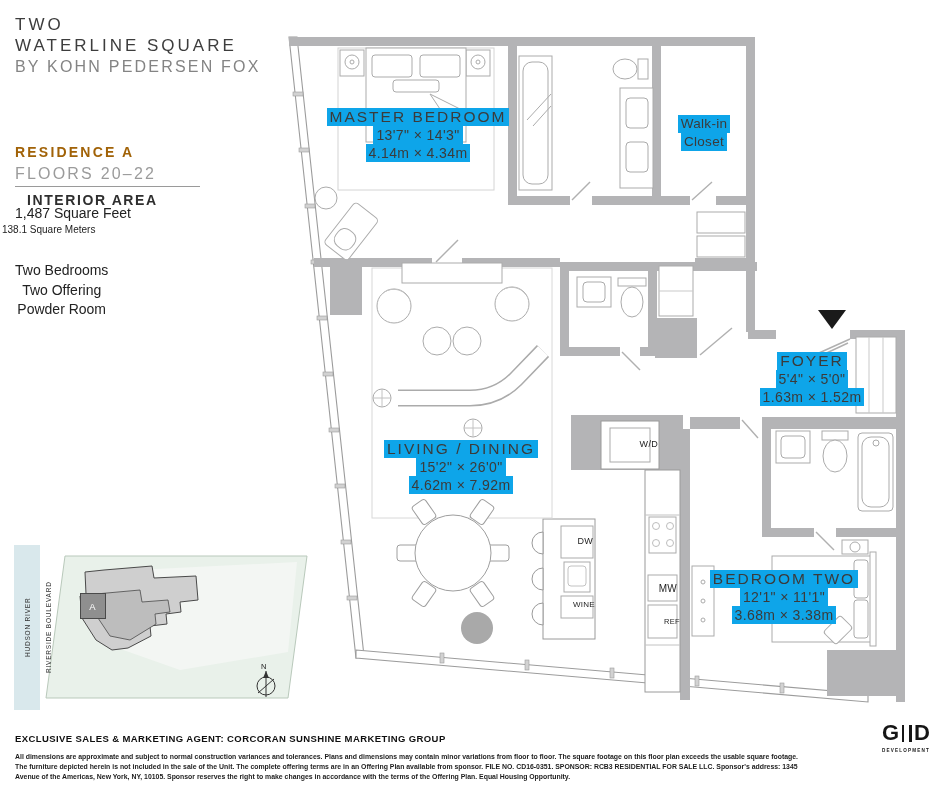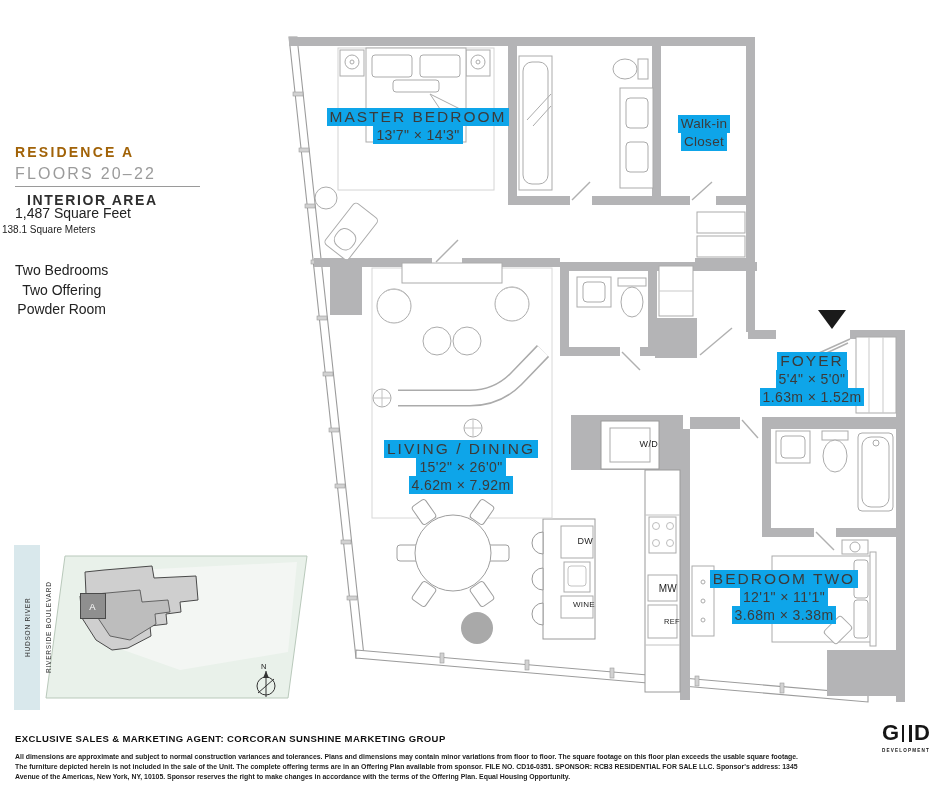--- a/index.html
+++ b/index.html
@@ -280,35 +280,41 @@
       <polygon points="96,594 140,590 142,602 168,600 170,612 155,614 156,624 130,640 110,636 98,618" fill="#bdbdbd" stroke="#4a4a4a" stroke-width="0.8"></polygon>
       <g stroke="#333" fill="none" stroke-width="1">
         <circle cx="266" cy="686" r="9"></circle>
         <line x1="266" y1="671" x2="266" y2="697"></line>
         <line x1="258" y1="693" x2="274" y2="679"></line>
         <polygon points="266,671 263,678 269,678" fill="#333" stroke="none"></polygon>
       </g>
     </g>
   </svg>
 
+  <div class="abs brand">
+    <div class="l1">TWO</div>
+    <div class="l2">WATERLINE SQUARE</div>
+    <div class="l3">BY KOHN PEDERSEN FOX</div>
+  </div>
   <div class="abs res-title">RESIDENCE A</div>
   <div class="abs res-floors">FLOORS 20–22</div>
   <div class="abs rule"></div>
   <div class="abs ia-label">INTERIOR AREA</div>
   <div class="abs ia-ft">1,487 Square Feet</div>
   <div class="abs ia-m">138.1 Square Meters</div>
   <div class="abs features">
     <div>Two Bedrooms</div>
     <div>Two Offering</div>
     <div>Powder Room</div>
   </div>
 
   <div class="rl" style="left:308px;top:108px;width:220px;">
     <div class="nm"><span>MASTER BEDROOM</span></div>
     <div class="dm"><span>13'7" × 14'3"</span></div>
+    <div class="dm"><span>4.14m × 4.34m</span></div>
   </div>
   <div class="rl walkin" style="left:658px;top:115px;width:92px;">
     <div><span>Walk-in</span></div>
     <div><span>Closet</span></div>
   </div>
   <div class="rl" style="left:737px;top:352px;width:150px;">
     <div class="nm"><span>FOYER</span></div>
     <div class="dm"><span>5'4" × 5'0"</span></div>
     <div class="dm"><span>1.63m × 1.52m</span></div>
   </div>

